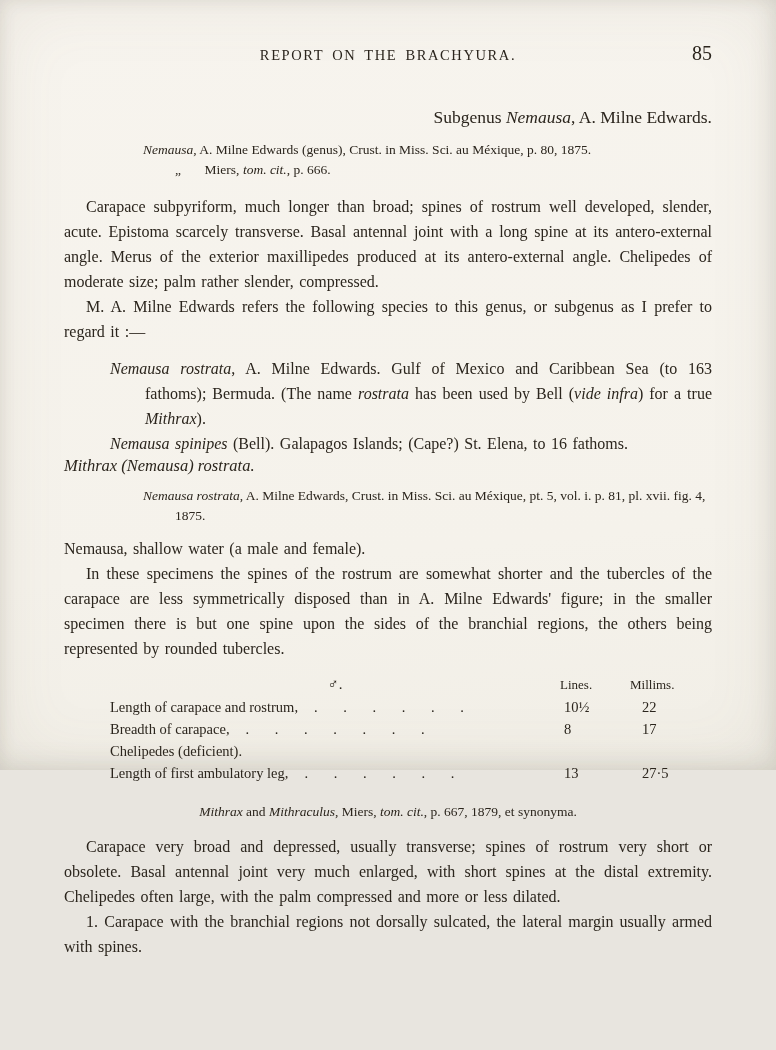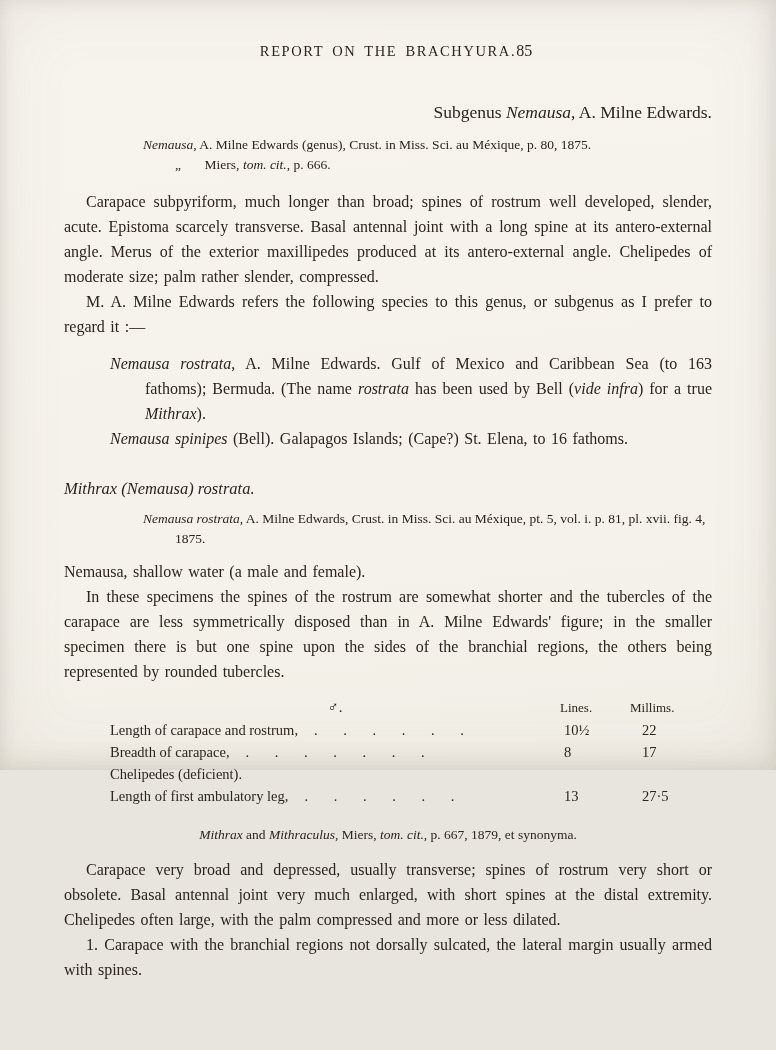--- a/index.html
+++ b/index.html
@@ -18,21 +18,21 @@
                 inset -5px -8px 22px rgba(100,95,85,0.12),
                 inset 3px 3px 14px rgba(110,100,85,0.07);
   }
   .running-header {
     display: grid;
     grid-template-columns: 1fr auto 1fr;
     align-items: baseline;
     font-size: 14.5px;
   }
   .rh-title { letter-spacing: 1.6px; word-spacing: 3px; }
-  .rh-page { text-align: left; font-size: 16px; }
+  .rh-page { text-align: right; font-size: 20px; }
 
   .center-heading {
     margin-top: 42px;
     text-align: right;
     font-weight: normal;
     font-size: 17.5px;
   }
   .center-heading.sub2 { margin-top: 30px; }
 
   .citation {
@@ -74,21 +74,20 @@
     font-size: 16px;
     line-height: 25px;
     text-align: justify;
     text-align-last: left;
     word-spacing: 1.5px;
     padding-left: 81px;
     text-indent: -35px;
   }
 
   .left-heading {
-    margin-top: 28px;
     font-weight: normal;
     font-size: 16.5px;
   }
   .it { font-style: italic; }
 
   .meas-table {
     margin: 12px 0 0 46px;
     font-size: 14.5px;
     line-height: 22px;
   }

